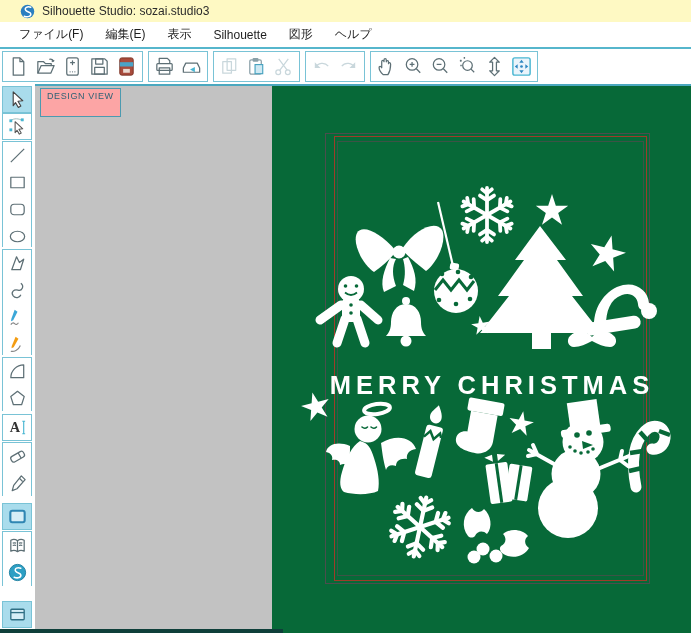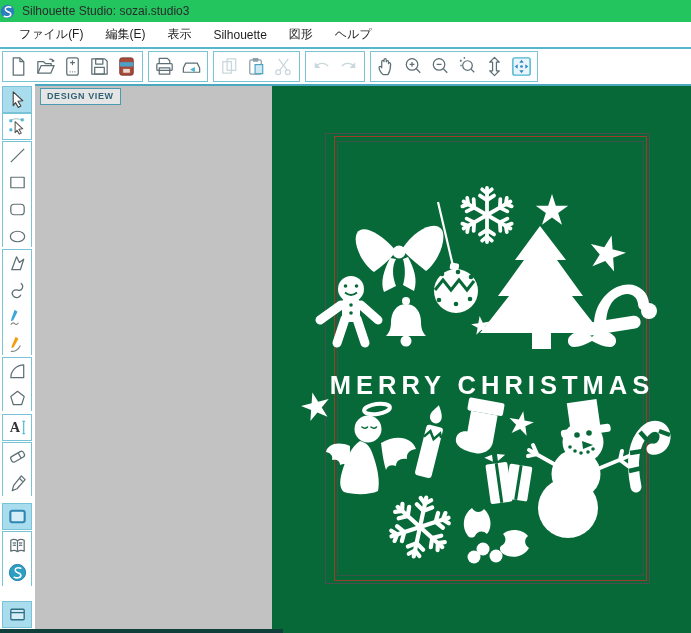--- a/index.html
+++ b/index.html
@@ -2,21 +2,21 @@
 <html><head>
 <meta charset="utf-8">
 <style>
   * { margin:0; padding:0; box-sizing:border-box; }
   html,body { width:691px; height:633px; overflow:hidden; background:#fff;
               font-family:"Liberation Sans", sans-serif; }
   #app { position:relative; width:691px; height:633px; background:#fff; }
 
   
   .titlebar { position:absolute; left:0; top:0; width:100%; height:22px;
-              display:flex; align-items:center; padding-left:0; background:#22c55e; }
+              display:flex; align-items:center; padding-left:20px; background:#fef9c3; }
   .titlebar .logo { width:15px; height:15px; margin-right:7px; }
   .titlebar .title { font-size:12px; color:#2b2b2b; }
 
   
   .menubar { position:absolute; left:0; top:22px; width:100%; height:25px;
              display:flex; align-items:center; background:#fff;margin-left:8px; }
   .menubar .mi { font-size:12px; color:#1e1e1e; padding:3px 11px; cursor:default; }
 
   
   .toolbar { position:absolute; left:0; top:47px; width:100%; height:37px;
@@ -40,23 +40,23 @@
   .canvas { position:absolute; left:35px; top:84px; width:656px; height:549px;
             background:#c2c2c2; border-top:2px solid #4aa8bf; }
   .page { position:absolute; left:272px; top:86px; width:419px; height:547px;
           background:#076938; }
   .frame { position:absolute; border-style:solid; border-width:1px; pointer-events:none; }
   #frame-outer { left:325px; top:133px; width:325px; height:451px; border-color:#4d4d4d; }
   #frame-red   { left:334px; top:136px; width:313px; height:445px; border-color:#9e3c2a; }
   #frame-inner { left:337px; top:141px; width:307px; height:435px; border-color:#3d5346; }
   #artwork { position:absolute; left:272px; top:86px; width:419px; height:547px; }
 
-  .badge { position:absolute; left:40px; top:88px; padding:2px 6px 3px;
-           background:#e5e5e5; border:1px solid #4b9ab0; color:#2f6275;
-           font-size:9px; font-weight:bold; letter-spacing:.6px; }
+  .badge { position:absolute; left:40px; top:88px; padding:2px 6px 15px;
+           background:#fca5a5; border:1px solid #4b9ab0; color:#2f6275;
+           font-size:9px; font-weight:normal; letter-spacing:.6px; }
 
   .bottombar { position:absolute; left:0; top:629px; width:283px; height:4px; background:#0e3f3a; }
 
   .ic { stroke:#5d6f75; fill:none; stroke-width:1.3; stroke-linejoin:round; }
   .ic-dis { stroke:#c9d7dc; fill:none; stroke-width:1.3; stroke-linejoin:round; }
 </style>
 </head>
 <body>
 
 <div id="app">

